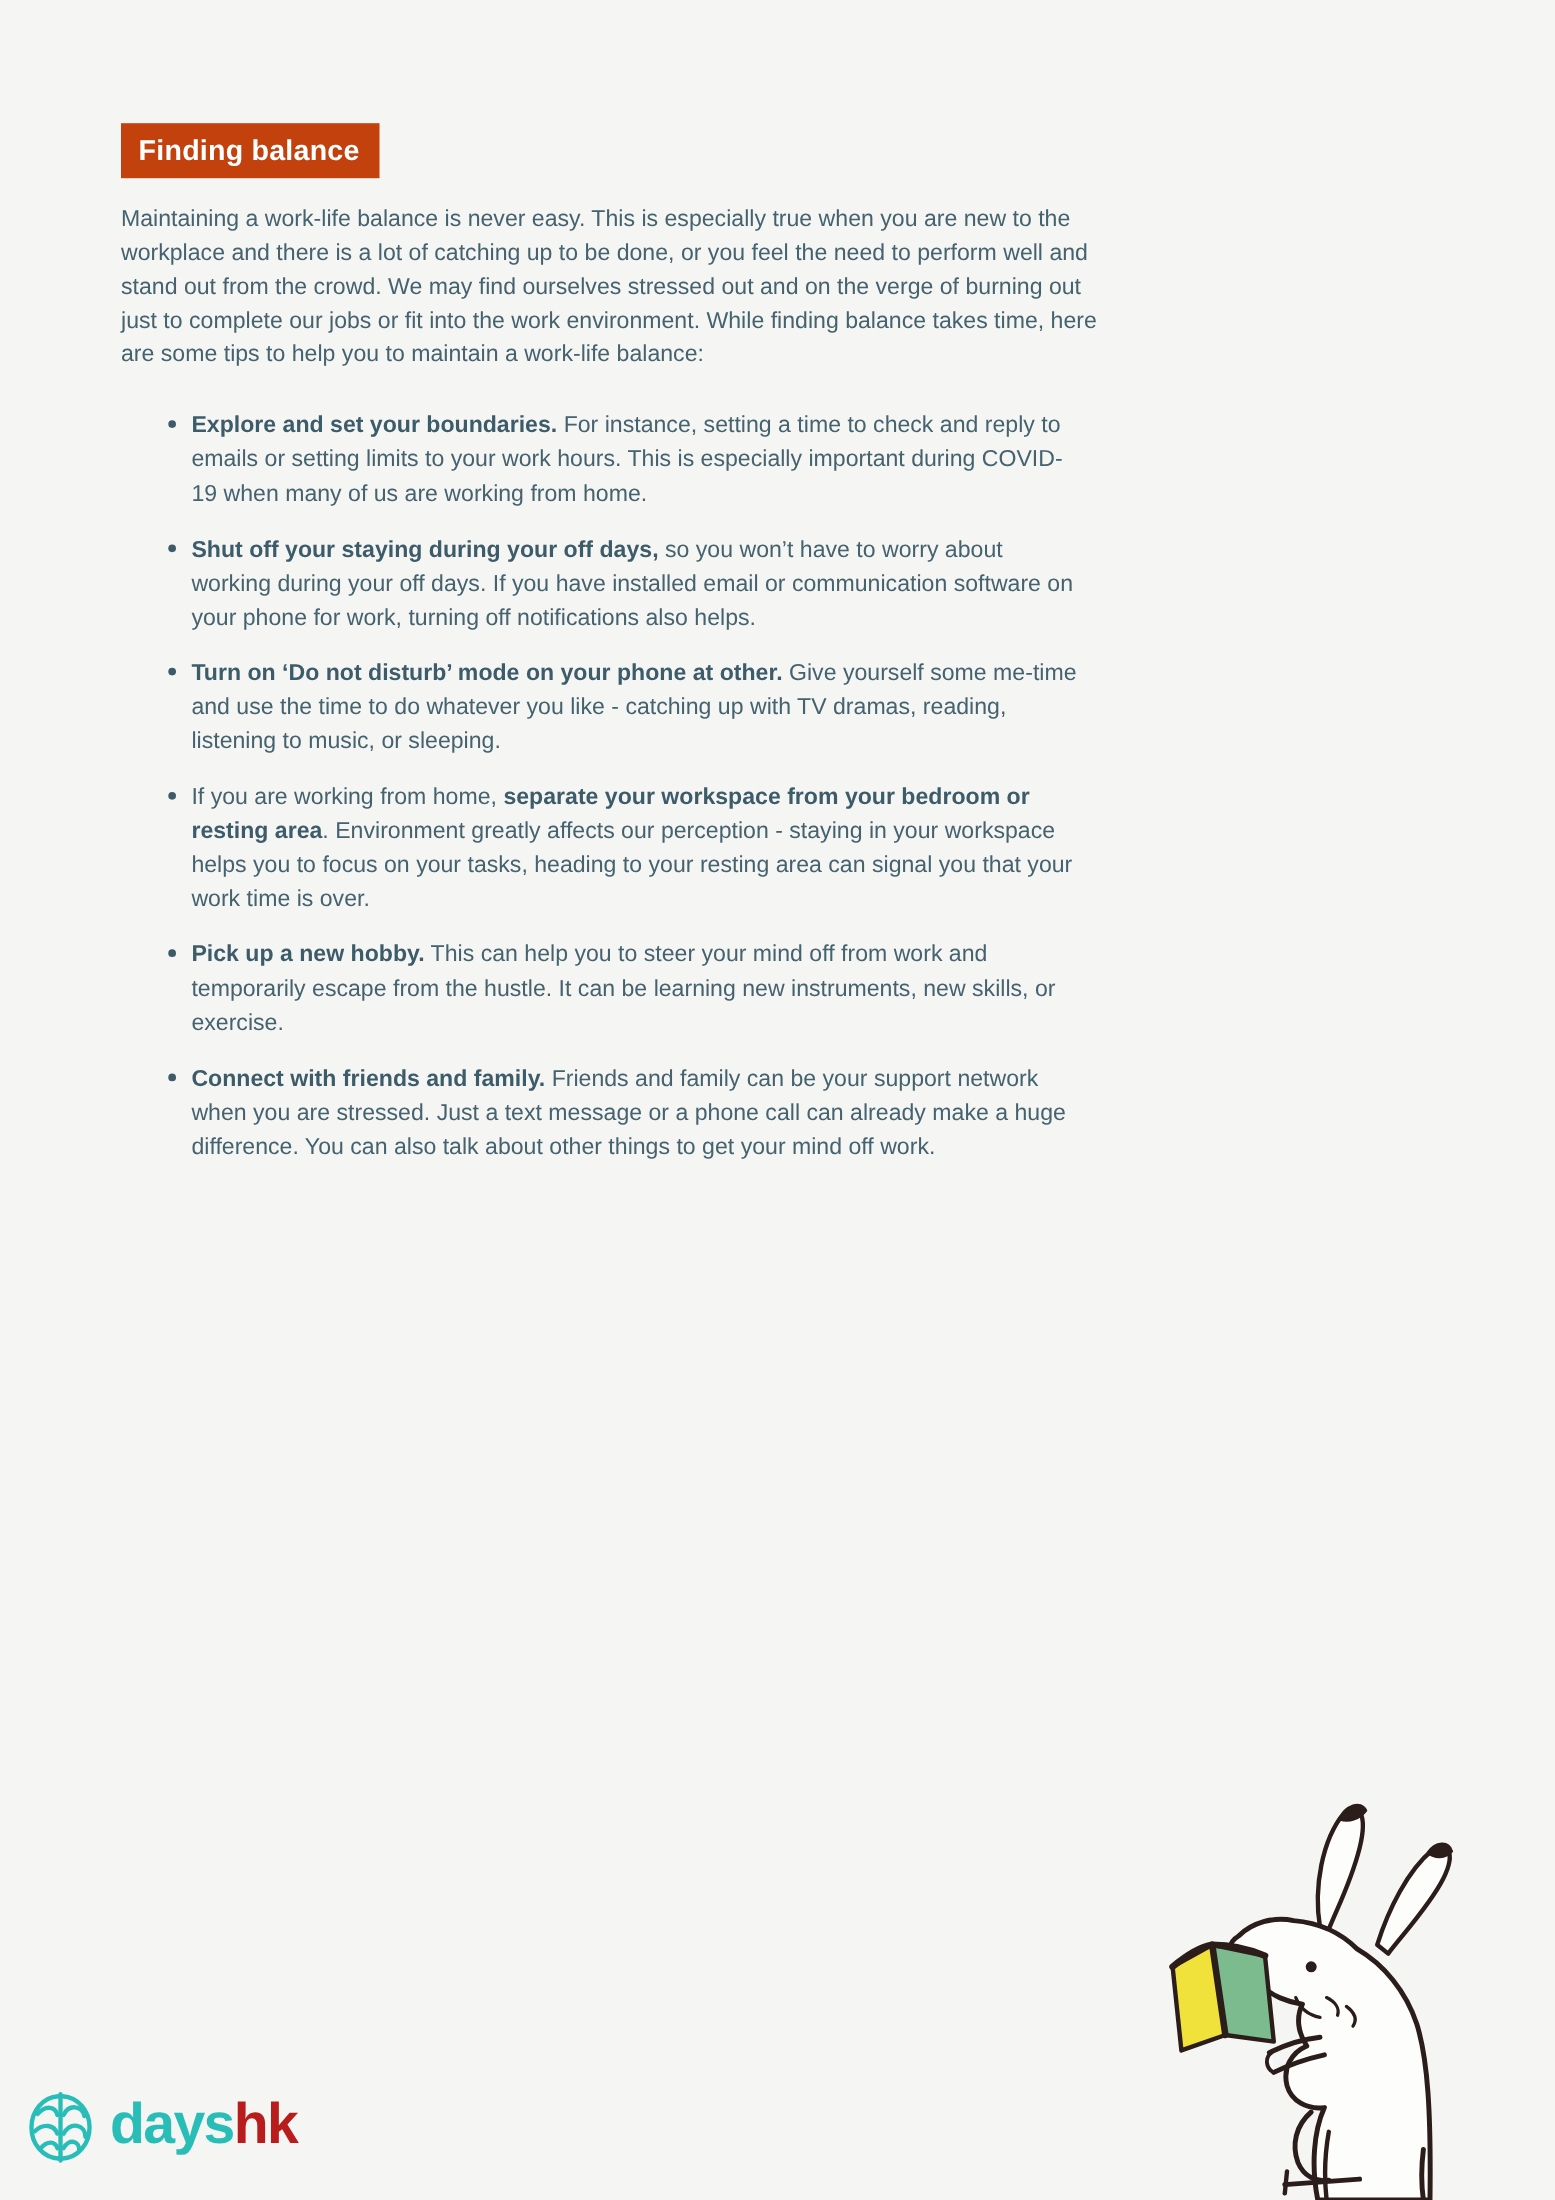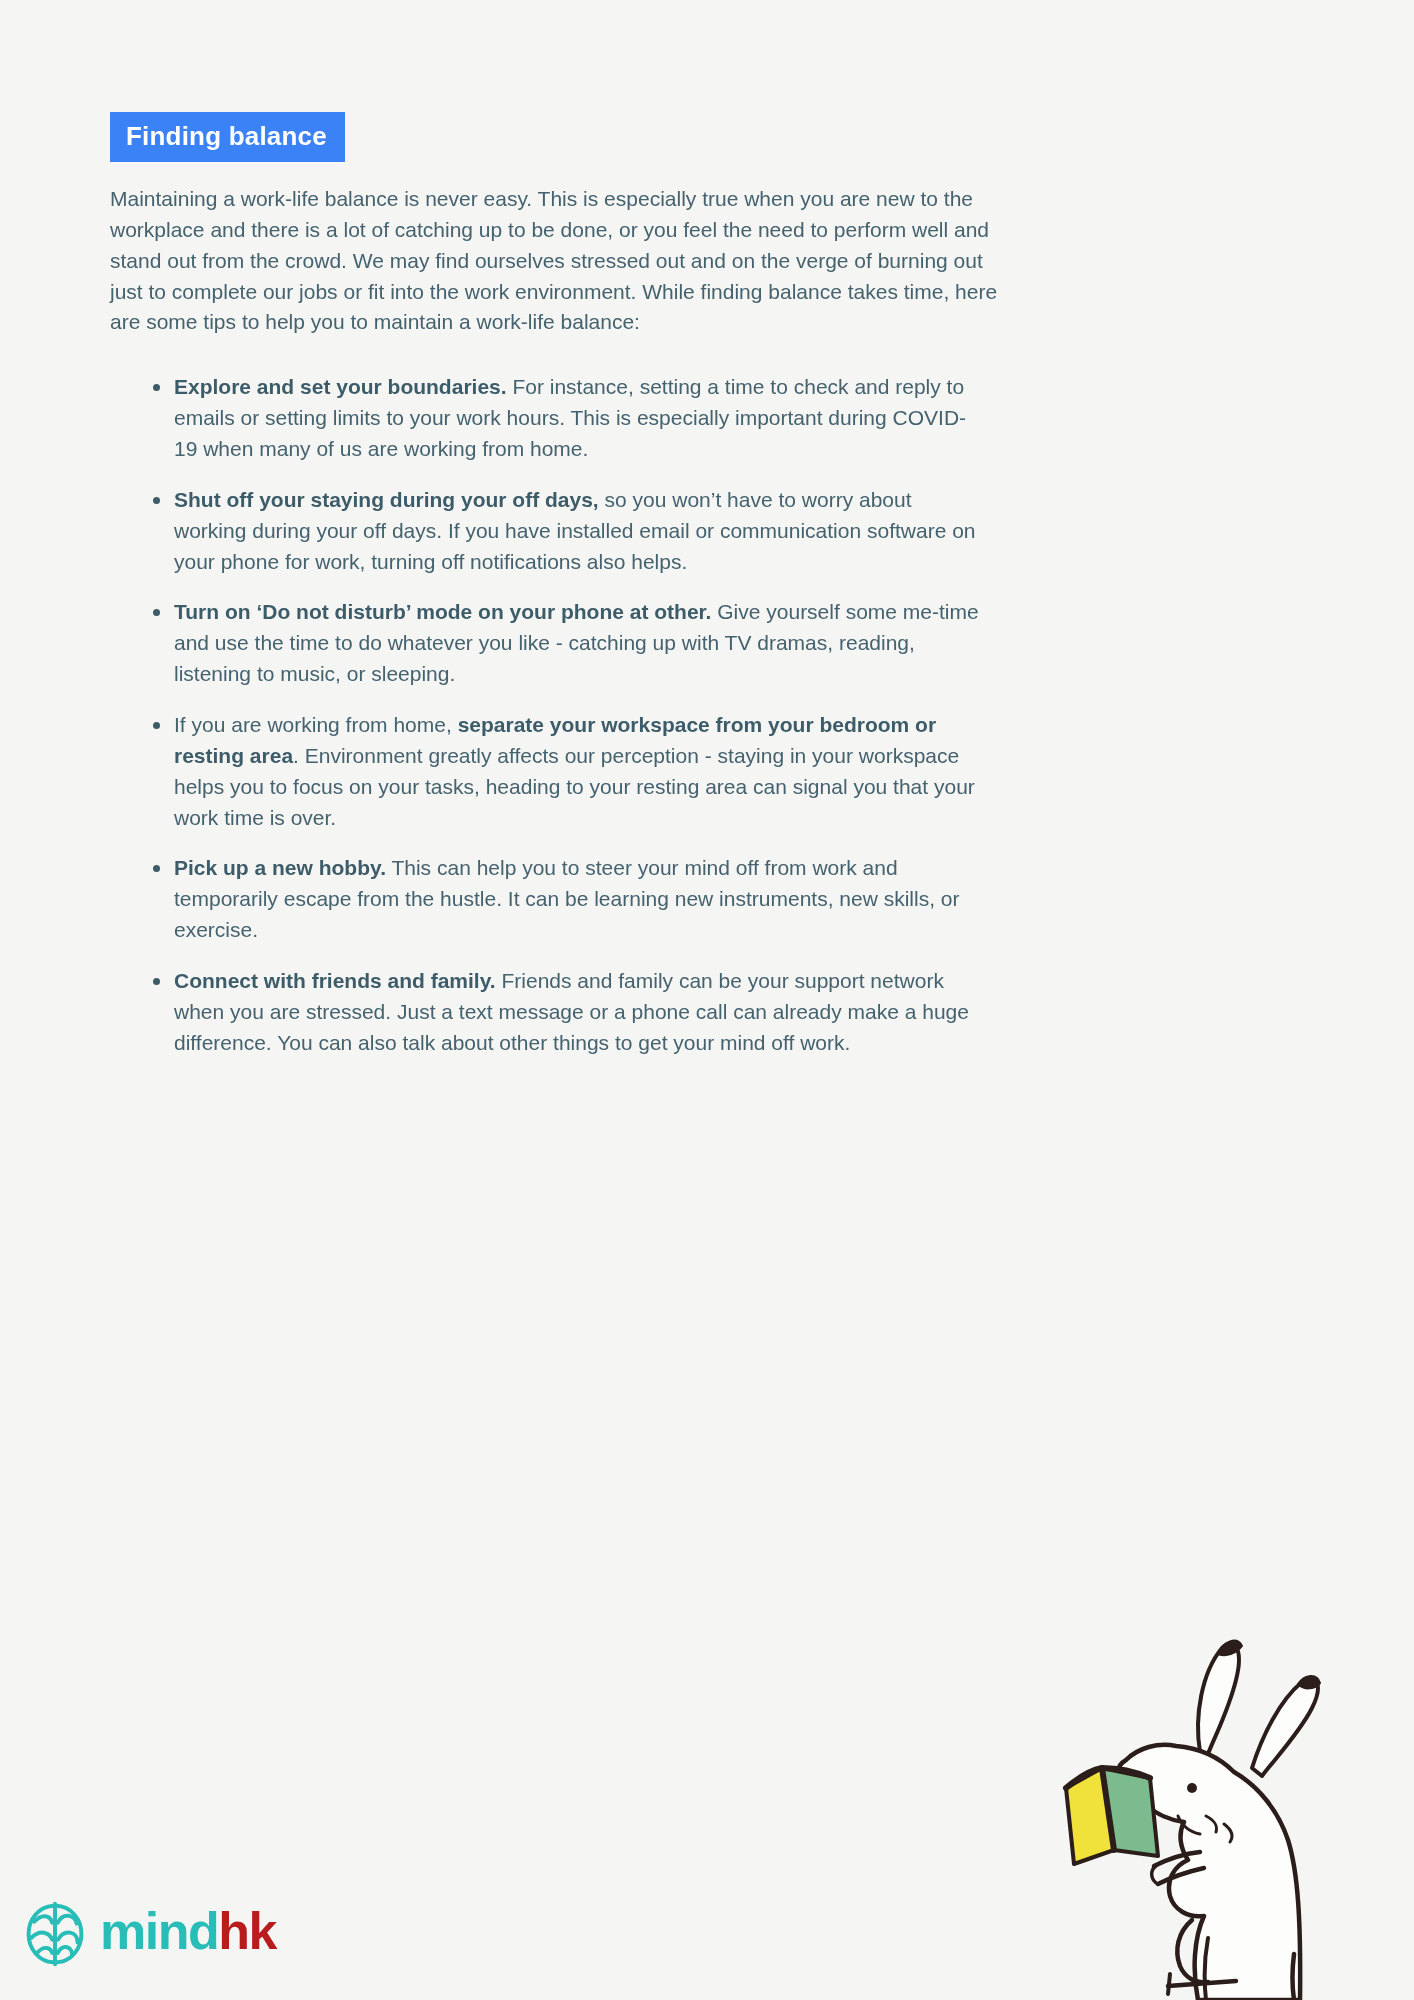--- a/index.html
+++ b/index.html
@@ -37,21 +37,21 @@
     font-size:52px;font-weight:700;letter-spacing:-1.5px;line-height:1;
     padding-bottom:6px;
   }
   .rabbit-wrap{
     position:absolute;right:56px;bottom:0;width:300px;height:380px;
   }
 </style>
 </head>
 <body style="background: rgb(245, 245, 243);">
 
-<div class="badge" style="background: #3b82f6;">
+<div class="badge" style="background: #c2410c;">
   <span>Finding balance</span>
 </div>
 
 <div class="content">
   <p class="intro">Maintaining a work-life balance is never easy. This is especially true when you are new to the workplace and there is a lot of catching up to be done, or you feel the need to perform well and stand out from the crowd. We may find ourselves stressed out and on the verge of burning out just to complete our jobs or fit into the work environment. While finding balance takes time, here are some tips to help you to maintain a work-life balance:</p>
   <ul class="tips">
       <li><span class="b">Explore and set your boundaries.</span><span> For instance, setting a time to check and reply to emails or setting limits to your work hours. This is especially important during COVID-19 when many of us are working from home.</span></li>
       <li><span class="b">Shut off your staying during your off days,</span><span> so you won’t have to worry about working during your off days. If you have installed email or communication software on your phone for work, turning off notifications also helps.</span></li>
       <li><span class="b">Turn on ‘Do not disturb’ mode on your phone at other.</span><span> Give yourself some me-time and use the time to do whatever you like - catching up with TV dramas, reading, listening to music, or sleeping.</span></li>
       <li><span>If you are working from home, </span><span class="b">separate your workspace from your bedroom or resting area</span><span>. Environment greatly affects our perception - staying in your workspace helps you to focus on your tasks, heading to your resting area can signal you that your work time is over.</span></li>
@@ -67,21 +67,21 @@
       <path d="M34 5 C 49 6, 60 19, 60 35 C 60 51, 49 64, 34 65"></path>
       <path d="M32 3 L32 67"></path>
       <path d="M10 22 C 18 13, 27 15, 29 23"></path>
       <path d="M7 39 C 16 30, 26 33, 29 41"></path>
       <path d="M13 55 C 20 47, 27 49, 29 55"></path>
       <path d="M35 23 C 40 12, 53 14, 55 24"></path>
       <path d="M35 41 C 42 29, 56 32, 56 44"></path>
       <path d="M35 55 C 40 45, 51 48, 50 58"></path>
     </g>
   </svg>
-  <div class="logo-text"><span style="color: rgb(41, 189, 184);">mind</span><span style="color: #b91c1c;">hk</span></div>
+  <div class="logo-text"><span style="color: rgb(41, 189, 184);">days</span><span style="color: #b91c1c;">hk</span></div>
 </div>
 
 <div class="rabbit-wrap">
   <svg width="300" height="380" viewBox="0 0 300 380">
     <g stroke="#2b1e1a" stroke-linecap="round" stroke-linejoin="round">
 
       <path d="M194 148 C 204 116, 222 80, 244 62 C 258 52, 266 64, 254 88 C 242 112, 216 140, 204 156 Z" fill="#fdfdfc" stroke-width="4"></path>
       <path d="M240 64 C 247 54, 259 53, 262 63 C 256 70, 246 70, 240 64 Z" fill="#2b1e1a" stroke-width="2"></path>
 
       <path d="M142 132 C 136 96, 144 52, 164 28 C 176 16, 186 28, 178 60 C 170 92, 156 118, 150 134 Z" fill="#fdfdfc" stroke-width="4"></path>

